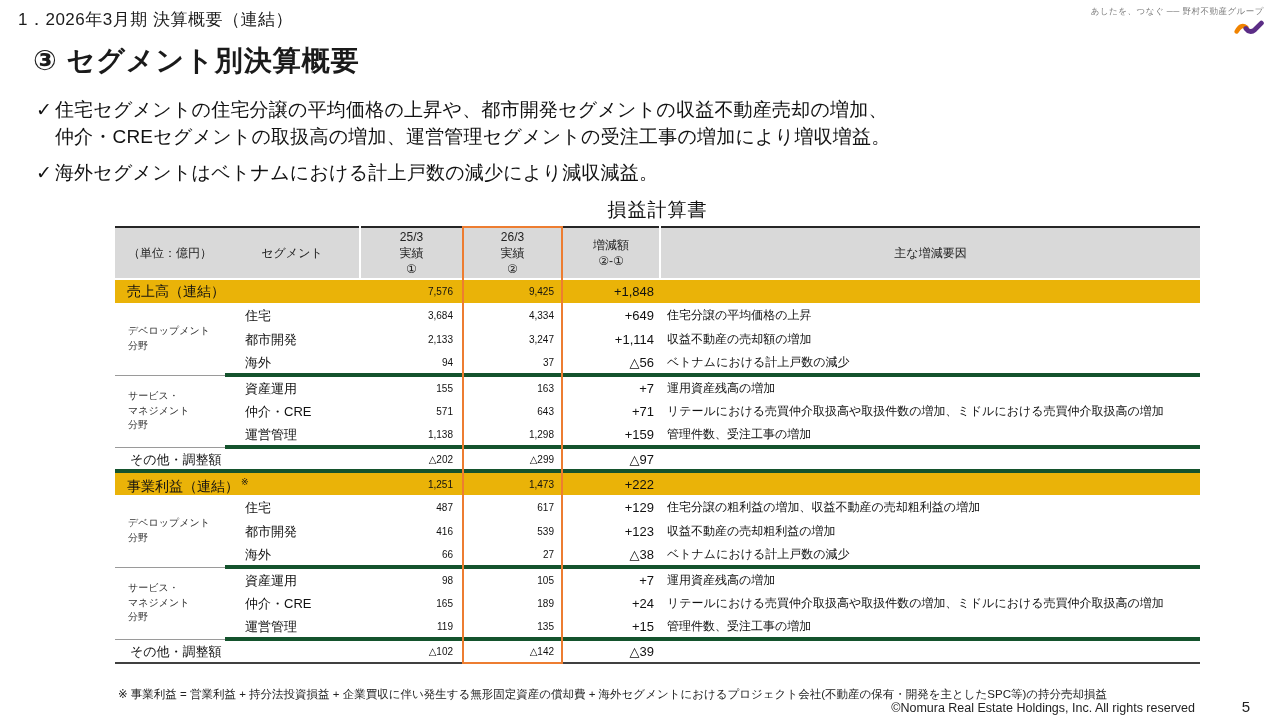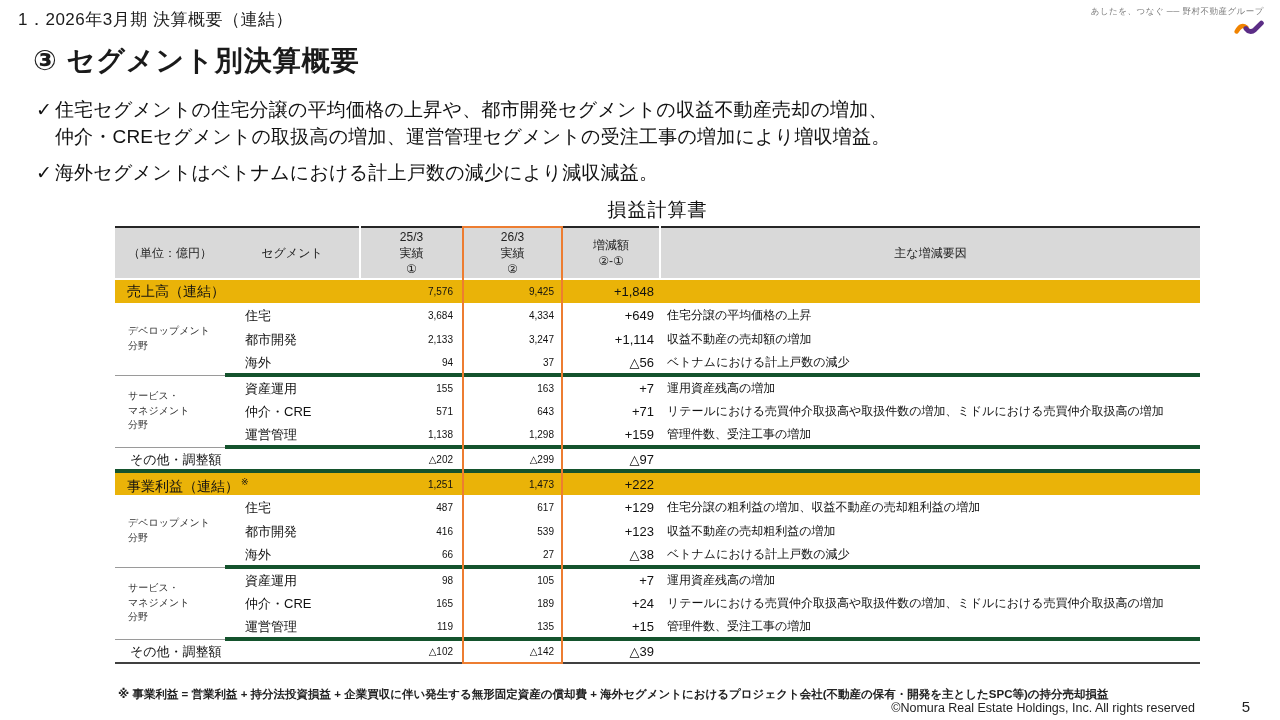--- a/index.html
+++ b/index.html
@@ -48,21 +48,21 @@
   .c-num { text-align:right; padding-right:9px; font-size:10px; }
   .c-delta { text-align:right; padding-right:6px; font-size:13px; }
   .c-reason { padding-left:7px; font-size:12px; }
   tr.sep-gray td { border-bottom:4px solid #14532d; }
   tr.sep-dark td { border-bottom:2px solid #404040; }
   .cy-highlight {
     position:absolute; left:347px; top:0; width:101px; height:100%;
     border:2px solid #ed7d31; pointer-events:none;
   }
   
-  .footnote { position:absolute; left:118px; top:687px; width:1080px; font-size:11.5px; color:#222;font-weight:bold; }
+  .footnote { position:absolute; left:118px; top:687px; width:1080px; font-size:11.5px; color:#222; }
   .copyright { position:absolute; right:85px; top:701px; font-size:12.5px; color:#222;margin-left:8px; }
   .page-num { position:absolute; right:30px; top:698px; font-size:15px; color:#222; }
 </style>
 </head>
 <body>
 
 <div class="breadcrumb">1．2026年3月期 決算概要（連結）</div>
 
 <div class="logo">
   <div class="logo-tagline">あしたを、つなぐ ── 野村不動産グループ</div>

